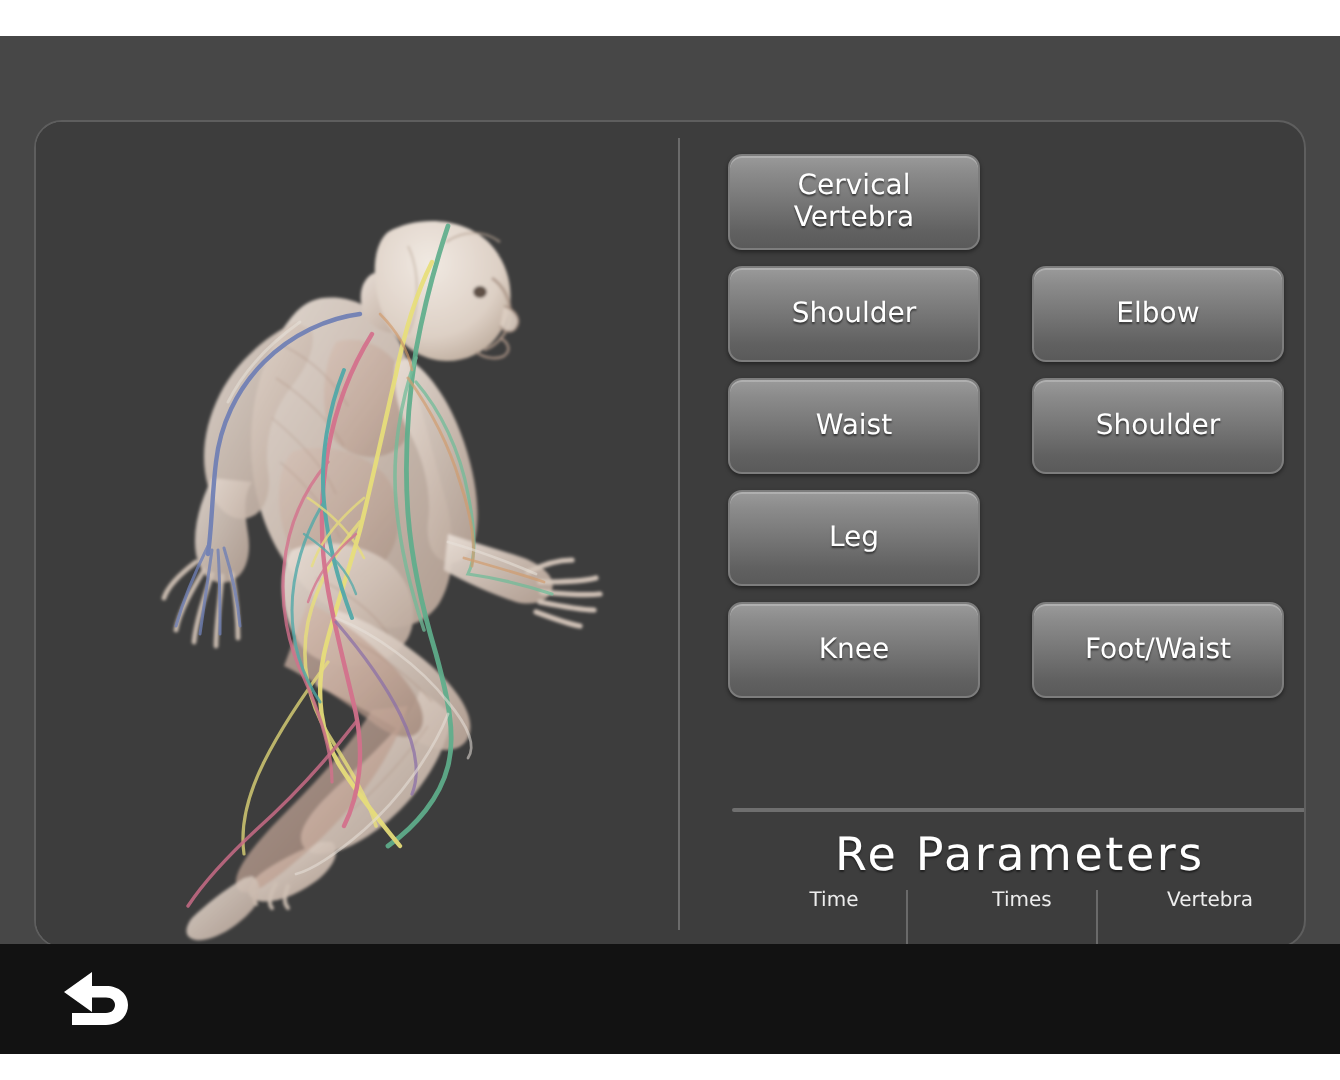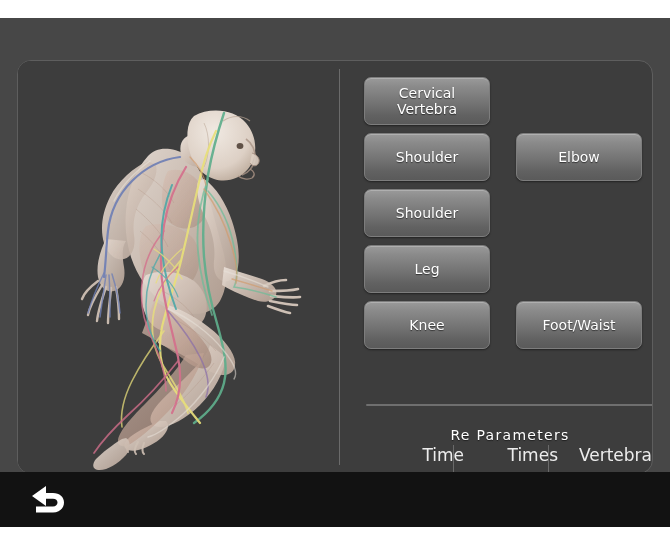--- a/index.html
+++ b/index.html
@@ -112,24 +112,23 @@
     background: #6f6f6f;
     border-radius: 1px;
   }
   .params-title {
     position: absolute;
     left: 346px;
     top: 354px;
     width: 292px;
     text-align: center;
     color: #ffffff;
-    font-size: 14px;
+    font-size: 23px;
     letter-spacing: 1.3px;
     text-shadow: 0 1px 1px rgba(0,0,0,0.5);
-    margin-top: 12px;
   }
   .params-table {
     position: absolute;
     left: 352px;
     top: 380px;
     width: 286px;
     height: 62px;
   }
   .param-col {
     position: absolute;
@@ -140,22 +139,22 @@
   }
   .param-col.c0 { left: 0px; }
   .param-col.c1 { left: 94px; }
   .param-col.c2 { left: 188px; }
   .param-unit-top {
     position: absolute;
     top: 4px;
     left: 0;
     width: 94px;
     color: #ededed;
-    font-size: 17px;
-    text-align: right;
+    font-size: 10px;
+    text-align: center;
   }
   .param-vsep {
     position: absolute;
     top: 4px;
     width: 1px;
     height: 54px;
     background: #6a6a6a;
   }
   .param-vsep.s0 { left: 83px; }
   .param-vsep.s1 { left: 178px; }
@@ -397,20 +396,21 @@
           <div class="body-btn">Cervical
 Vertebra</div>
         </div>
 
         <div class="btn-row">
           <div class="body-btn">Shoulder</div>
           <div class="body-btn">Elbow</div>
         </div>
 
         <div class="btn-row">
+          <div class="body-btn">Waist</div>
           <div class="body-btn">Shoulder</div>
         </div>
 
         <div class="btn-row">
           <div class="body-btn">Leg</div>
         </div>
 
         <div class="btn-row">
           <div class="body-btn">Knee</div>
           <div class="body-btn">Foot/Waist</div>

